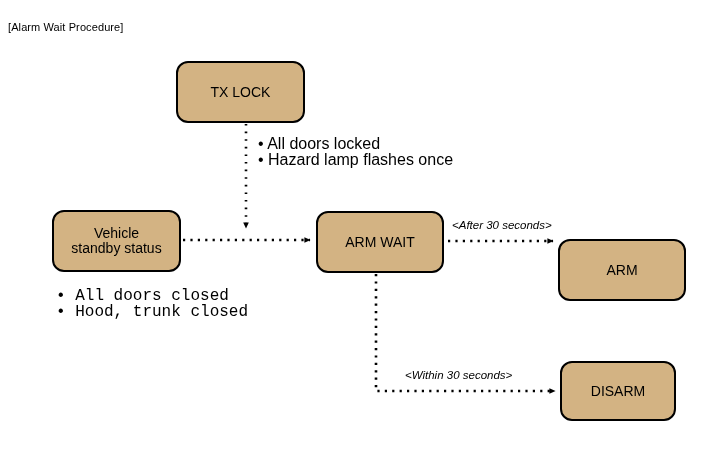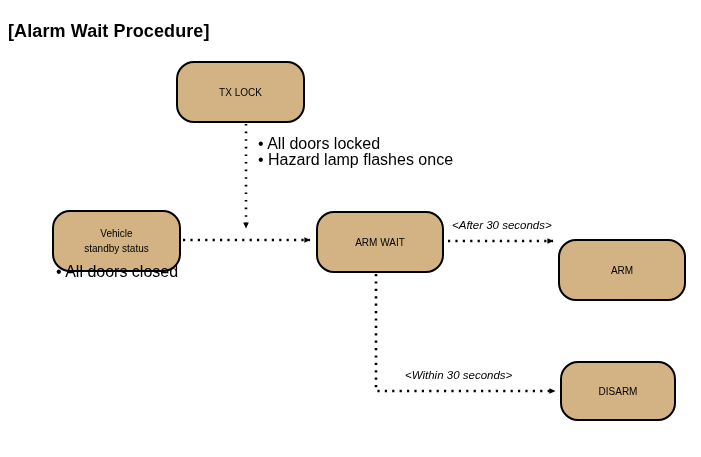--- a/index.html
+++ b/index.html
@@ -23,39 +23,39 @@
     left: 0;
     top: 0;
     width: 701px;
     height: 457px;
   }
 
   .title {
     position: absolute;
     left: 8px;
     top: 21px;
-    font-size: 18px;
-    font-weight: bold;
+    font-size: 11px;
+    font-weight: normal;
     color: #000000;
     letter-spacing: 0.1px;
     white-space: nowrap;
   }
 
   .node {
     position: absolute;
     box-sizing: border-box;
     background: #d3b383;
     border: 2.4px solid #000000;
-    border-radius: 18px;
+    border-radius: 12px;
     display: flex;
     align-items: center;
     justify-content: center;
     text-align: center;
     color: #000000;
-    font-size: 10px;
+    font-size: 14px;
     line-height: 15px;
     font-weight: normal;
   }
   .node span { display: block; }
 
   .annot {
     position: absolute;
     font-size: 16px;
     line-height: 16px;
     color: #000000;
@@ -115,22 +115,23 @@
 
   <div class="node" style="left:560px; top:361px; width:116px; height:60px;">
     <span>DISARM</span>
   </div>
 
   <div class="annot" style="left:258px; top:136px;">
     <span class="bullet-line">• All doors locked</span>
     <span class="bullet-line">• Hazard lamp flashes once</span>
   </div>
 
-  <div class="annot" style="left:56px; top:264px;">
+  <div class="annot" style="left:56px; top:288px;font-family:Liberation Mono, monospace;">
     <span class="bullet-line">• All doors closed</span>
+    <span class="bullet-line">• Hood, trunk closed</span>
   </div>
 
 
   <div class="edge-label" style="left:452px; top:218px;">&lt;After 30 seconds&gt;</div>
 
   <div class="edge-label" style="left:405px; top:368px;">&lt;Within 30 seconds&gt;</div>
 
 </div>
 
 </body></html>

